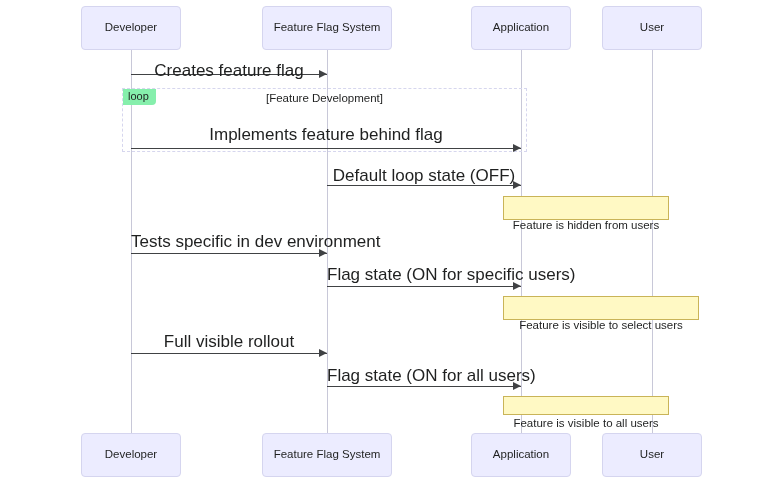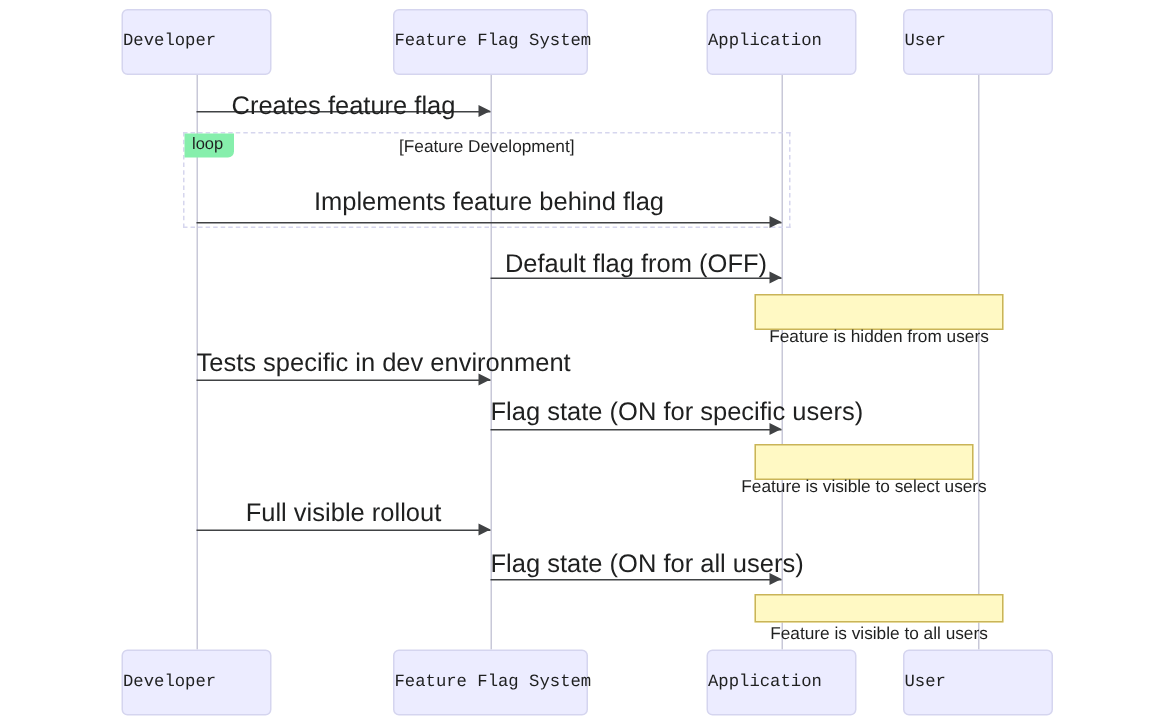--- a/index.html
+++ b/index.html
@@ -23,22 +23,21 @@
   }
   
   .actor-box {
     position: absolute;
     box-sizing: border-box;
     background: #ECECFF;
     border: 1px solid #d5d5ef;
     border-radius: 4px;
     display: flex;
     align-items: center;
-    justify-content: flex-start;
-    font-family: Liberation Mono, monospace;
+    justify-content: center;
   }
   .actor-label {
     font-size: 11.5px;
     color: #1f2020;
     line-height: 1;
     white-space: nowrap;
   }
   
   .loop-box {
     position: absolute;
@@ -120,39 +119,39 @@
     </div>
   <div id="messages">
       <div class="msg-line" style="left: 131px; top: 74px; width: 196px;"></div>
       <div class="msg-head" style="left: 319px; top: 70px;"></div>
       <div class="msg-label" style="left: 131px; width: 196px; top: 62px;">Creates feature flag</div>
       <div class="msg-line" style="left: 131px; top: 148px; width: 390px;"></div>
       <div class="msg-head" style="left: 513px; top: 144px;"></div>
       <div class="msg-label" style="left: 131px; width: 390px; top: 126px;">Implements feature behind flag</div>
       <div class="msg-line" style="left: 327px; top: 185px; width: 194px;"></div>
       <div class="msg-head" style="left: 513px; top: 181px;"></div>
-      <div class="msg-label" style="left: 327px; width: 194px; top: 167px;">Default flag from (OFF)</div>
+      <div class="msg-label" style="left: 327px; width: 194px; top: 167px;">Default loop state (OFF)</div>
       <div class="msg-line" style="left: 131px; top: 253px; width: 196px;"></div>
       <div class="msg-head" style="left: 319px; top: 249px;"></div>
       <div class="msg-label" style="left: 131px; width: 196px; top: 233px;">Tests specific in dev environment</div>
       <div class="msg-line" style="left: 327px; top: 286px; width: 194px;"></div>
       <div class="msg-head" style="left: 513px; top: 282px;"></div>
       <div class="msg-label" style="left: 327px; width: 194px; top: 266px;">Flag state (ON for specific users)</div>
       <div class="msg-line" style="left: 131px; top: 353px; width: 196px;"></div>
       <div class="msg-head" style="left: 319px; top: 349px;"></div>
       <div class="msg-label" style="left: 131px; width: 196px; top: 333px;">Full visible rollout</div>
       <div class="msg-line" style="left: 327px; top: 386px; width: 194px;"></div>
       <div class="msg-head" style="left: 513px; top: 382px;"></div>
       <div class="msg-label" style="left: 327px; width: 194px; top: 367px;">Flag state (ON for all users)</div>
     </div>
   <div id="notes">
       <div class="note-box" style="left: 503px; top: 196px; width: 166px; height: 24px;">
         <span class="note-label">Feature is hidden from users</span>
       </div>
-      <div class="note-box" style="left: 503px; top: 296px; width: 146px; height: 24px;">
+      <div class="note-box" style="left: 503px; top: 296px; width: 196px; height: 24px;">
         <span class="note-label">Feature is visible to select users</span>
       </div>
       <div class="note-box" style="left: 503px; top: 396px; width: 166px; height: 19px;">
         <span class="note-label">Feature is visible to all users</span>
       </div>
     </div>
   <div id="actors-top">
       <div class="actor-box" style="left: 81px; top: 6px; width: 100px; height: 44px;">
         <span class="actor-label">Developer</span>
       </div>

